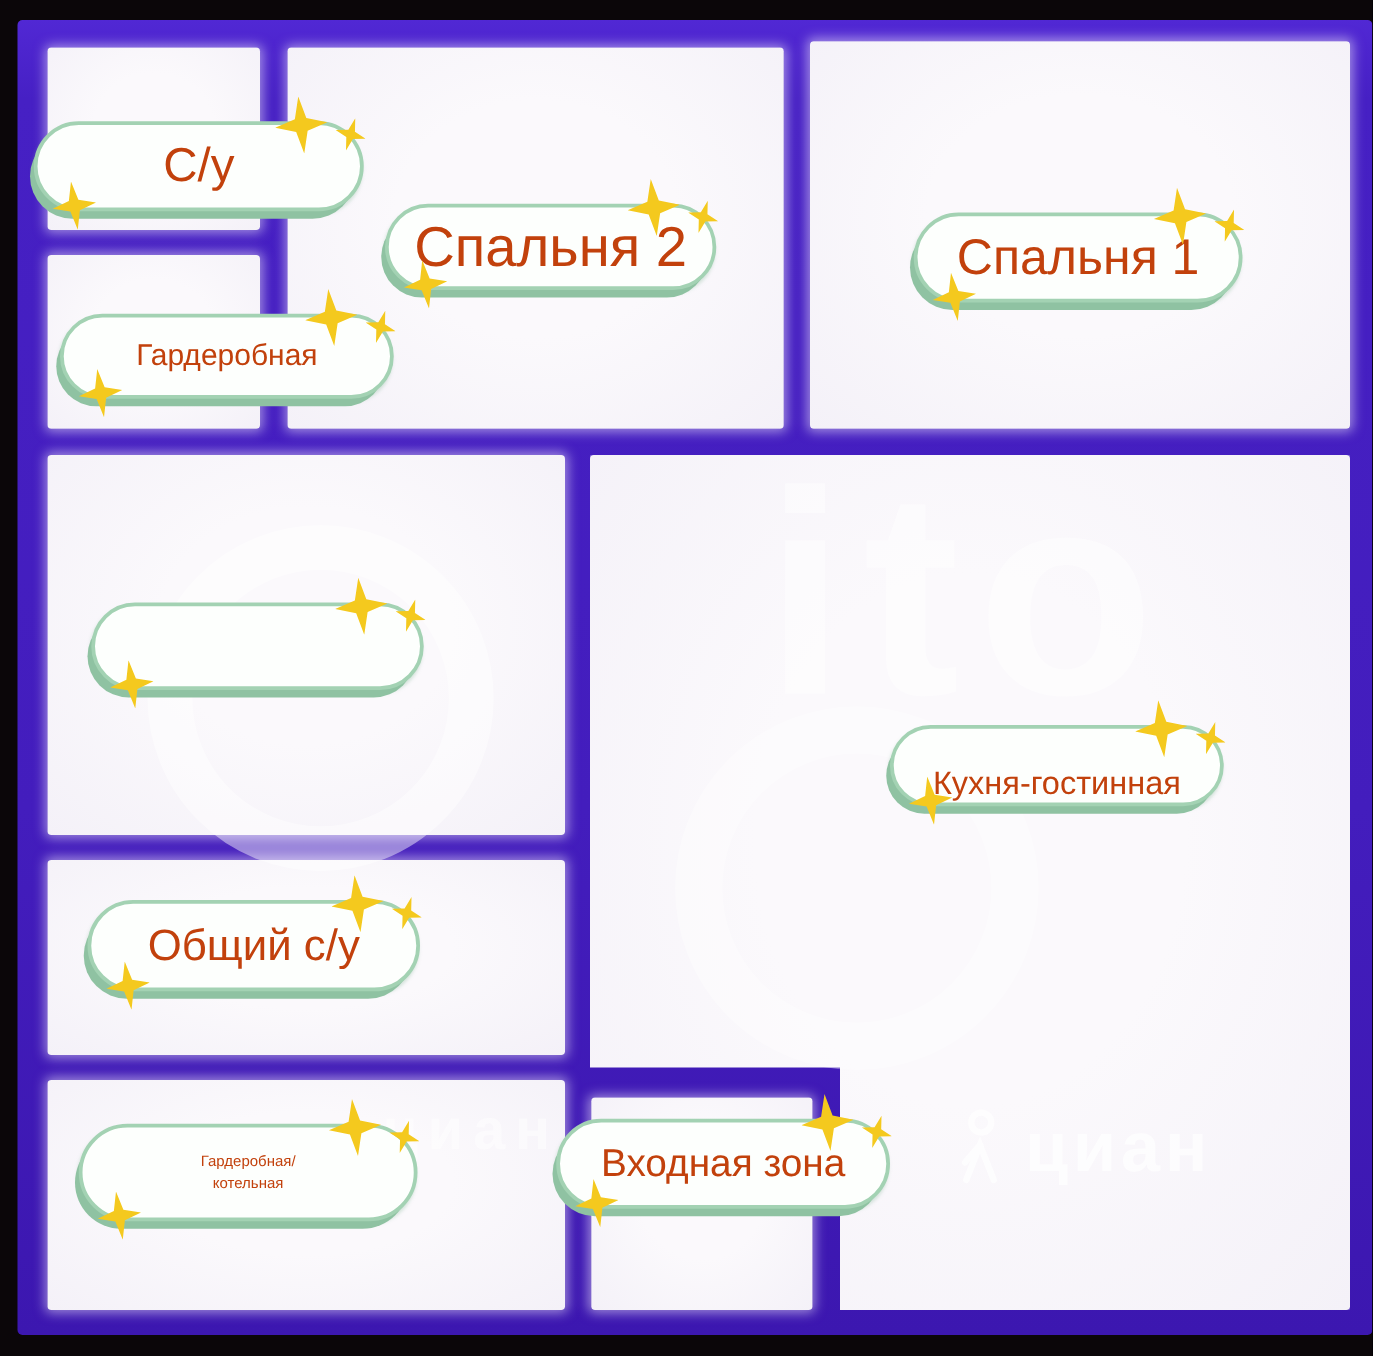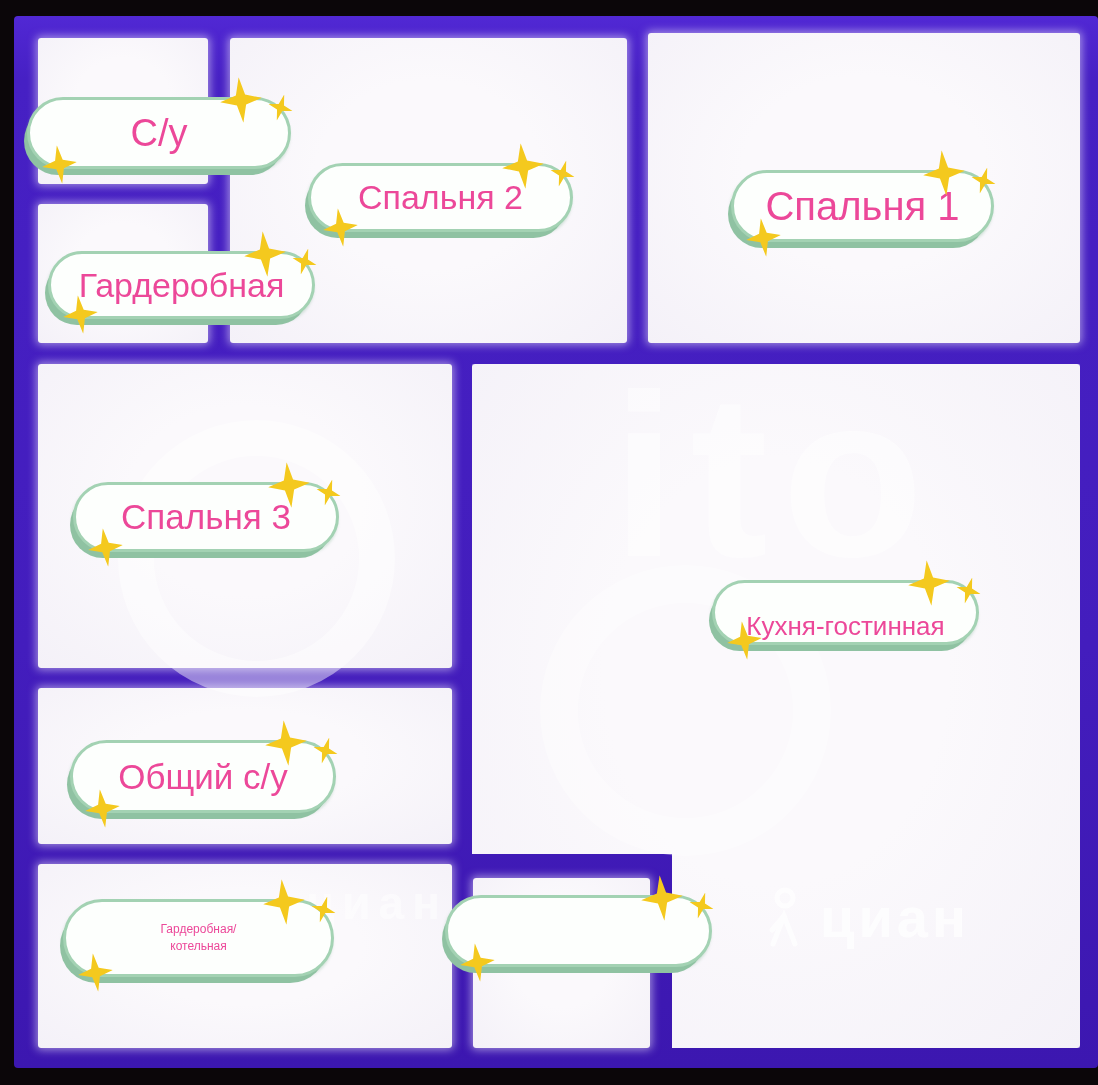--- a/index.html
+++ b/index.html
@@ -28,21 +28,21 @@
   #wm-circle1{left:118px;top:420px;width:205px;height:205px;border:36px solid rgba(255,255,255,.45);}
   #wm-circle2{left:540px;top:565px;width:215px;height:215px;border:38px solid rgba(255,255,255,.35);}
   #wm-ghost{left:306px;top:876px;font-size:46px;font-weight:bold;opacity:.5;letter-spacing:8px;}
   #wm-cian{left:760px;top:886px;display:flex;align-items:center;gap:14px;opacity:.75;}
   #wm-cian .cian-text{font-size:56px;font-weight:bold;color:#fff;letter-spacing:4px;line-height:1;}
   
   .label{
     position:absolute;display:flex;align-items:center;justify-content:center;
     background:#fdfffd;border:3px solid #a3d2b3;border-radius:999px;
     box-shadow:-5px 8px 0 -2px #8fc2a2, -1px 3px 3px rgba(130,180,150,.35);
-    color:#ec4899;text-align:center;z-index:5;
+    color:#c2410c;text-align:center;z-index:5;
   }
   .label .txt{white-space:nowrap;}
   .label .two-line{display:flex;flex-direction:column;line-height:1.45;}
   
   .sp{
     position:absolute;background:#f4c91e;
     clip-path:polygon(50% 0%,61% 39%,100% 50%,61% 61%,50% 100%,39% 61%,0% 50%,39% 39%);
     filter:drop-shadow(0 1px 0 rgba(200,150,10,.4));
     z-index:6;
   }
@@ -81,71 +81,71 @@
     <span class="cian-text">циан</span>
   </div>
 
   <div class="label" style="left:27px;top:97px;width:258px;height:66px;font-size:38px;">
     <span class="sp sp-big"></span>
     <span class="sp sp-small"></span>
     <span class="sp sp-bl"></span>
     <span class="txt">С/у</span>
   </div>
 
-  <div class="label" style="left:48px;top:251px;width:261px;height:62px;font-size:34px;justify-content:center;">
+  <div class="label" style="left:48px;top:251px;width:261px;height:62px;font-size:24px;justify-content:center;">
     <span class="sp sp-big"></span>
     <span class="sp sp-small"></span>
     <span class="sp sp-bl"></span>
     <span class="txt">Гардеробная</span>
   </div>
 
-  <div class="label" style="left:308px;top:163px;width:259px;height:63px;font-size:34px;">
+  <div class="label" style="left:308px;top:163px;width:259px;height:63px;font-size:45px;">
     <span class="sp sp-big"></span>
     <span class="sp sp-small"></span>
     <span class="sp sp-bl"></span>
     <span class="txt">Спальня 2</span>
   </div>
 
   <div class="label" style="left:731px;top:170px;width:257px;height:66px;font-size:40px;">
     <span class="sp sp-big"></span>
     <span class="sp sp-small"></span>
     <span class="sp sp-bl"></span>
     <span class="txt">Спальня 1</span>
   </div>
 
   <div class="label" style="left:73px;top:482px;width:260px;height:64px;font-size:35px;">
     <span class="sp sp-big"></span>
     <span class="sp sp-small"></span>
     <span class="sp sp-bl"></span>
-    <span class="txt">Спальня 3</span>
   </div>
 
   <div class="label" style="left:712px;top:580px;width:261px;height:59px;font-size:26px;align-items:flex-end;">
     <span class="sp sp-big"></span>
     <span class="sp sp-small"></span>
     <span class="sp sp-bl"></span>
     <span class="txt">Кухня-гостинная</span>
   </div>
 
-  <div class="label" style="left:70px;top:720px;width:260px;height:67px;font-size:35px;margin-top:20px;">
+  <div class="label" style="left:70px;top:720px;width:260px;height:67px;font-size:35px;">
     <span class="sp sp-big"></span>
     <span class="sp sp-small"></span>
     <span class="sp sp-bl"></span>
     <span class="txt">Общий с/у</span>
   </div>
 
   <div class="label" style="left:63px;top:899px;width:265px;height:72px;font-size:12px;">
     <span class="sp sp-big"></span>
     <span class="sp sp-small"></span>
     <span class="sp sp-bl"></span>
     <span class="two-line">
       <span>Гардеробная/</span>
       <span>котельная</span>
     </span>
   </div>
 
   <div class="label" style="left:445px;top:895px;width:261px;height:66px;font-size:31px;">
     <span class="sp sp-big"></span>
     <span class="sp sp-small"></span>
     <span class="sp sp-bl"></span>
+    <span class="txt">Входная зона</span>
   </div>
 
 </div>
 
 </body></html>

